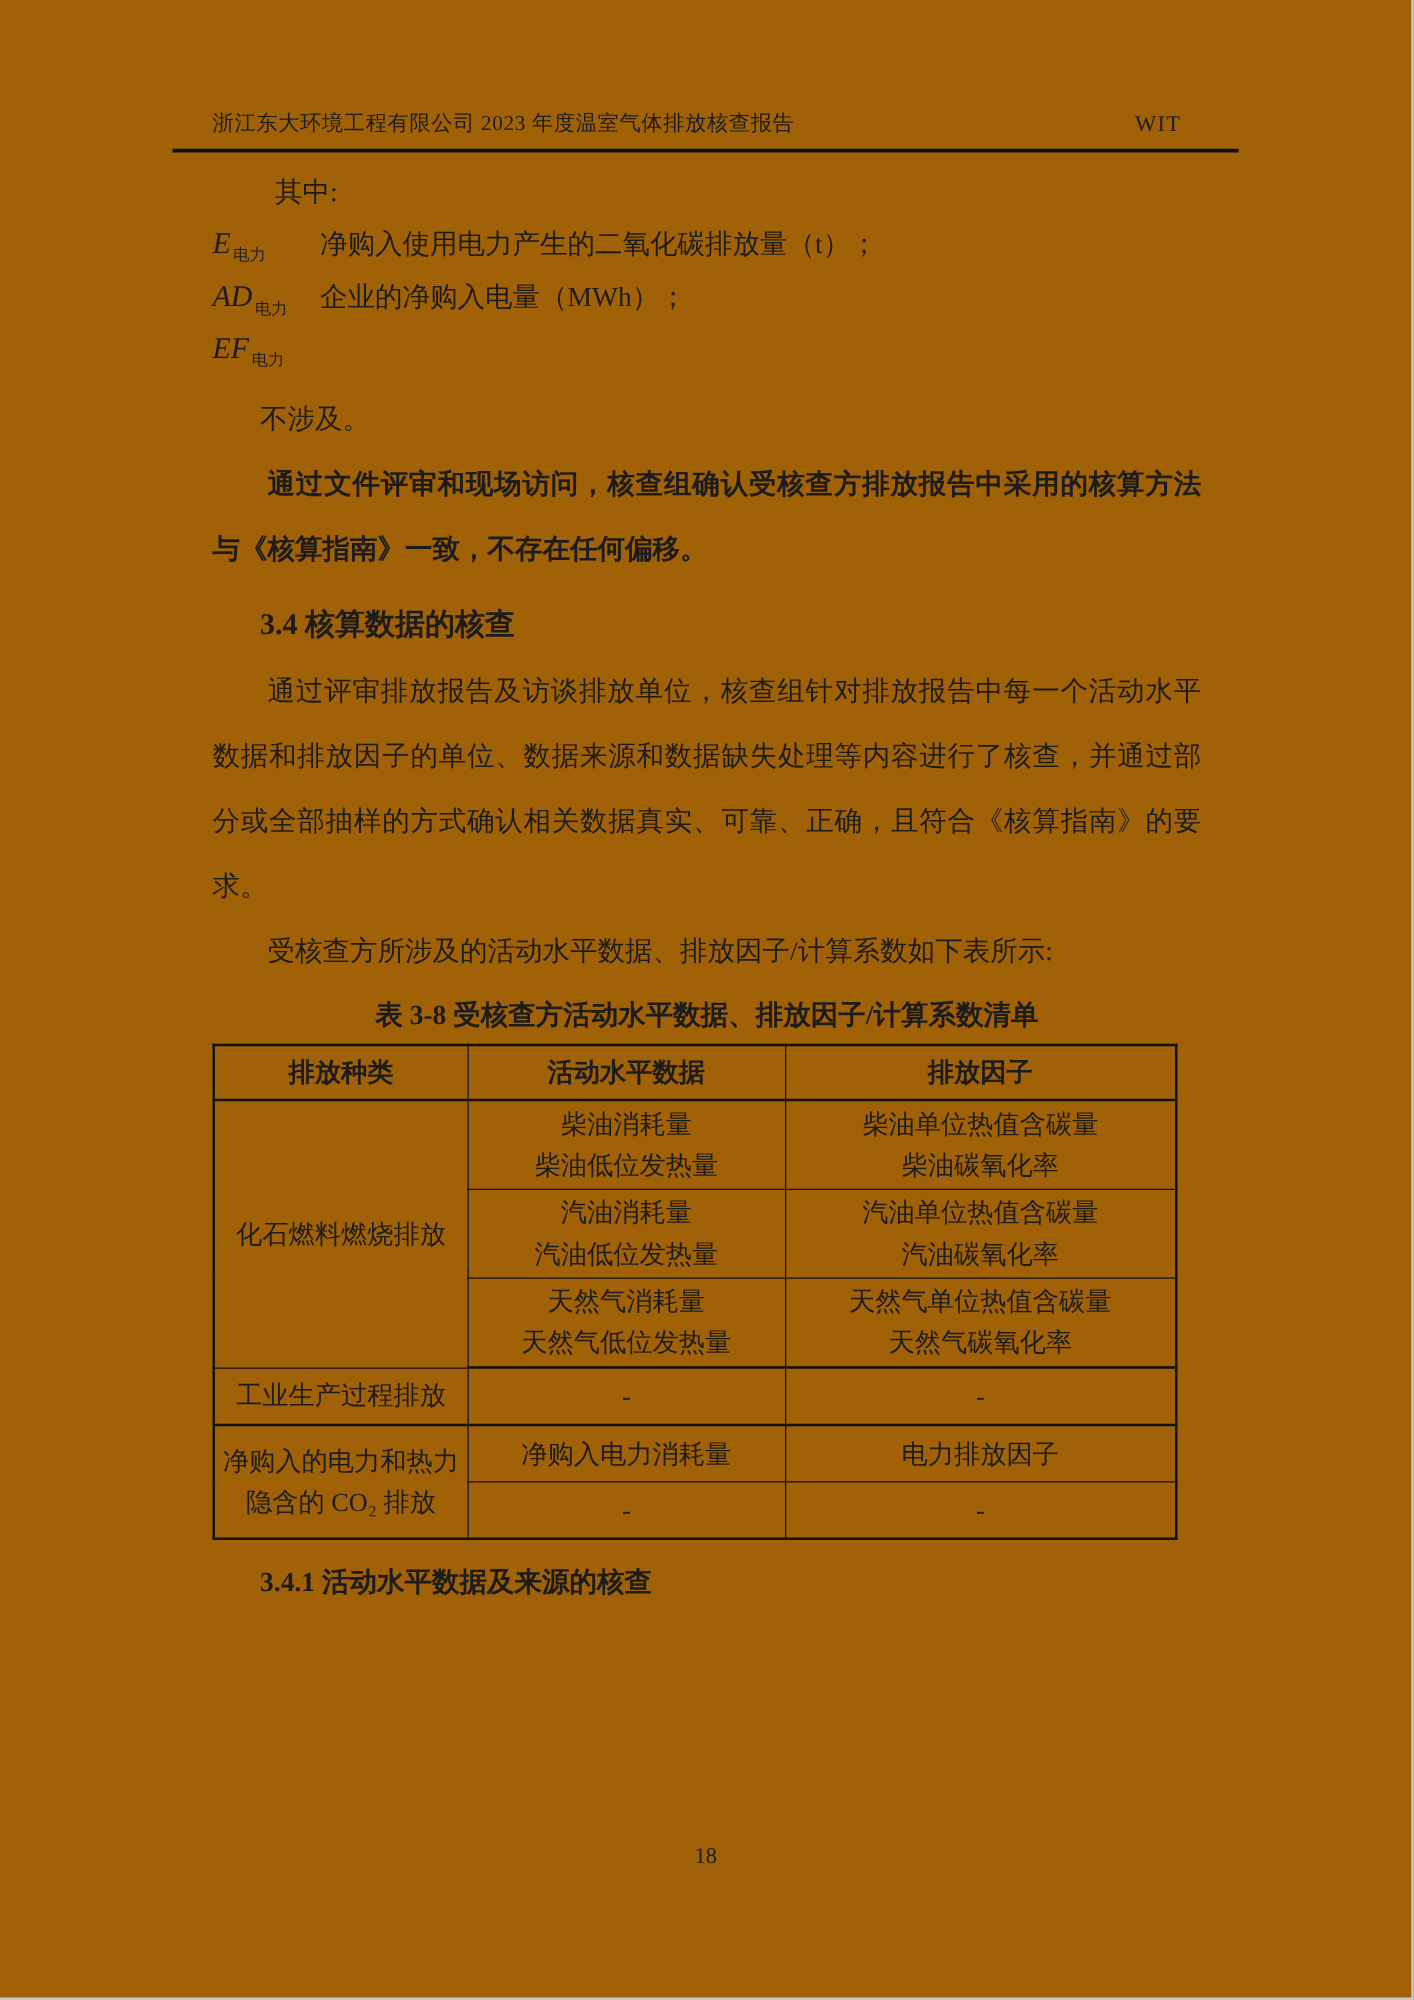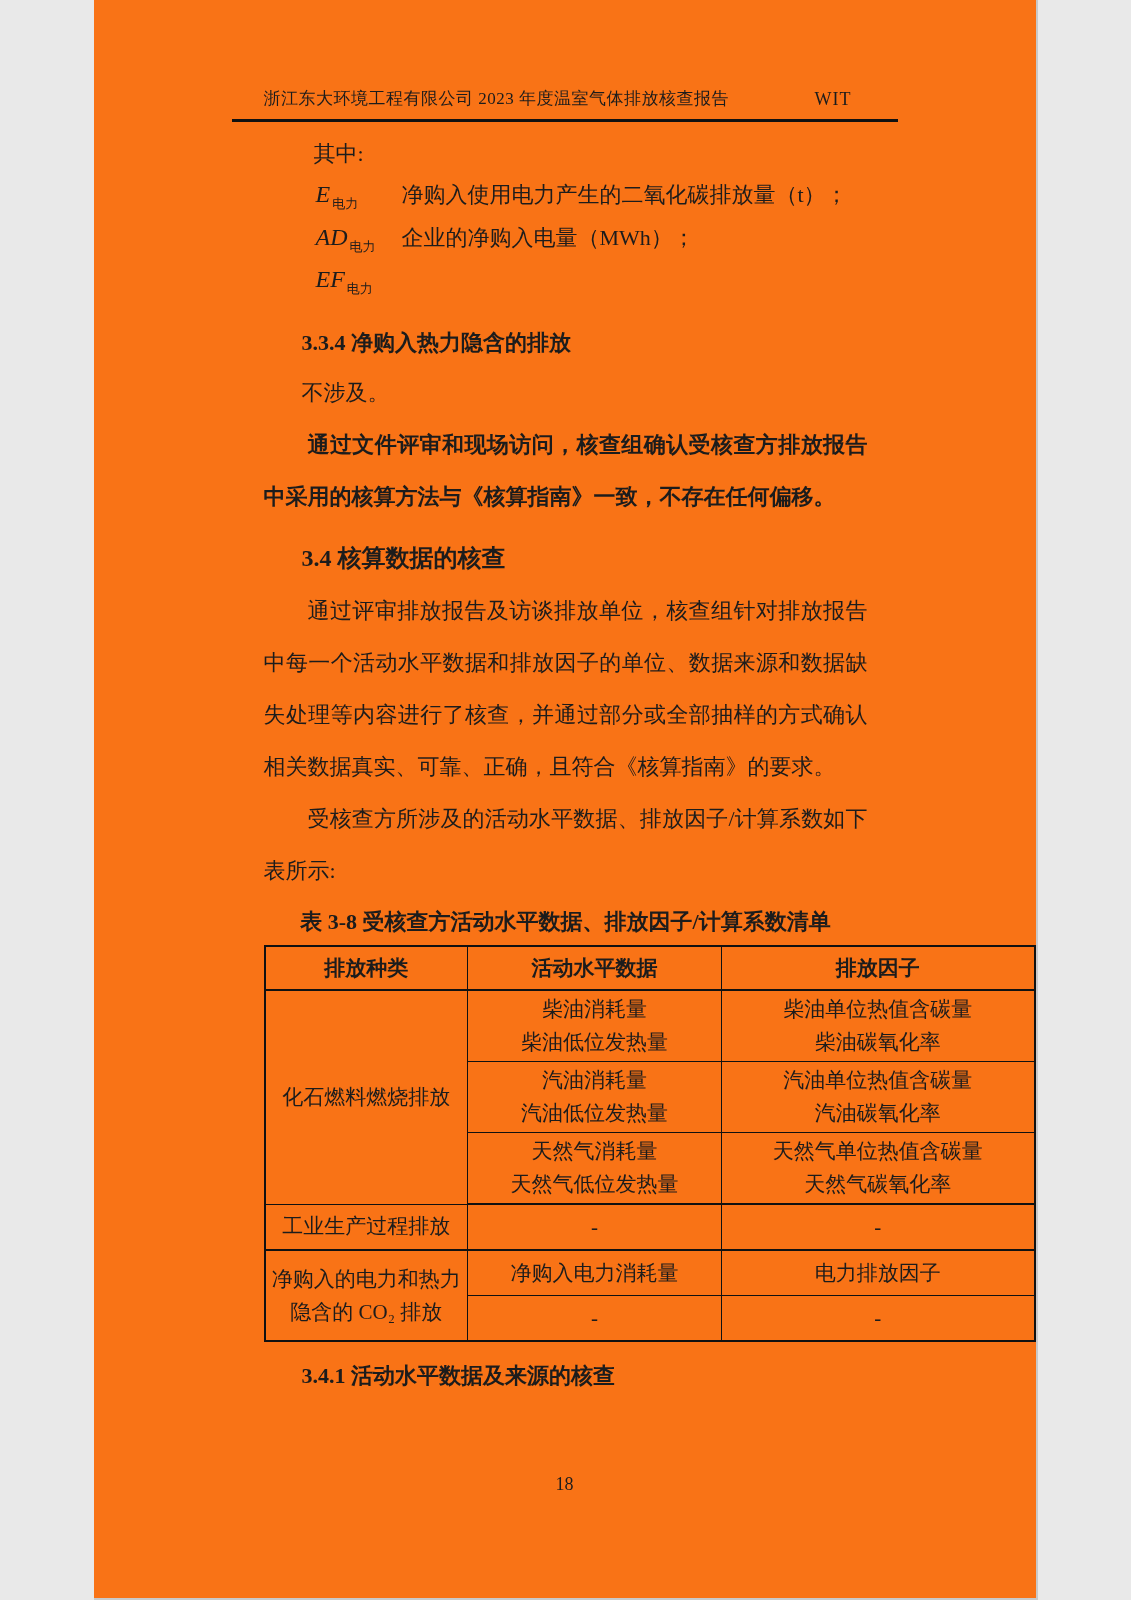--- a/index.html
+++ b/index.html
@@ -1,20 +1,20 @@
 <!DOCTYPE html>
 <html lang="zh"><head>
 <meta charset="utf-8">
 <style>
   html,body { margin:0; padding:0; background:#e9e9e9; }
   .page {
     position: relative;
-    width: 944px;
+    width: 1131px;
     height: 1600px;
-    background: #f97316;
+    background: #a16207;
     margin: 0 auto;
     box-sizing: border-box;
     border-right: 2px solid #c9c9c9;
     border-bottom: 2px solid #c9c9c9;
     font-family: "Liberation Serif", "DejaVu Serif", serif;
     color: #1c1c1c;
     overflow: hidden;
   }
   
   .doc-header { padding: 84px 138px 0 138px; }
@@ -25,21 +25,21 @@
   .doc-header-title { font-size: 17px; letter-spacing: 0.5px; }
   .doc-header-logo  { font-size: 18px; letter-spacing: 1px; }
   .doc-header-rule  { margin-top: 9px; border-top: 3px solid #111; height: 0; }
 
   
   .doc-main { margin: 0 168px 0 170px; }
 
   p, h2, h3 { margin: 0; }
   .lead-line { margin-top: 6px; margin-left: 50px; font-size: 22px; line-height: 52px; }
 
-  .def-row { display: flex; align-items: baseline; height: 43px; margin-left: 52px; }
+  .def-row { display: flex; align-items: baseline; height: 43px; }
   .def-term { width: 86px; flex: none; font-size: 24px; }
   .def-symbol { font-style: italic; }
   .def-sub { font-size: 13px; vertical-align: sub; margin-left: 2px; }
   .def-desc { font-size: 22px; }
 
   .h-sub { margin-top: 10px; margin-left: 38px; font-size: 22px; font-weight: bold; line-height: 48px; }
   .h-main { margin-top: 8px; margin-left: 38px; font-size: 24px; font-weight: bold; line-height: 54px; }
 
   .body-para { font-size: 22px; line-height: 52px; text-align: justify; }
   .indent { text-indent: 2em; }
@@ -101,21 +101,20 @@
       <span class="def-desc">净购入使用电力产生的二氧化碳排放量（t）；</span>
     </div>
     <div class="def-row">
       <span class="def-term"><span class="def-symbol">AD</span><span class="def-sub">电力</span></span>
       <span class="def-desc">企业的净购入电量（MWh）；</span>
     </div>
     <div class="def-row">
       <span class="def-term"><span class="def-symbol">EF</span><span class="def-sub">电力</span></span>
     </div>
 
-    <h3 class="h-sub">3.3.4 净购入热力隐含的排放</h3>
     <p class="plain-line" style="margin-left:38px;">不涉及。</p>
     <p class="body-para bold-para indent">通过文件评审和现场访问，核查组确认受核查方排放报告中采用的核算方法与《核算指南》一致，不存在任何偏移。</p>
 
     <h2 class="h-main">3.4 核算数据的核查</h2>
     <p class="body-para indent">通过评审排放报告及访谈排放单位，核查组针对排放报告中每一个活动水平数据和排放因子的单位、数据来源和数据缺失处理等内容进行了核查，并通过部分或全部抽样的方式确认相关数据真实、可靠、正确，且符合《核算指南》的要求。</p>
     <p class="body-para indent">受核查方所涉及的活动水平数据、排放因子/计算系数如下表所示:</p>
 
     <div class="tbl-caption">表 3-8 受核查方活动水平数据、排放因子/计算系数清单</div>
 
     <table class="data-table">

